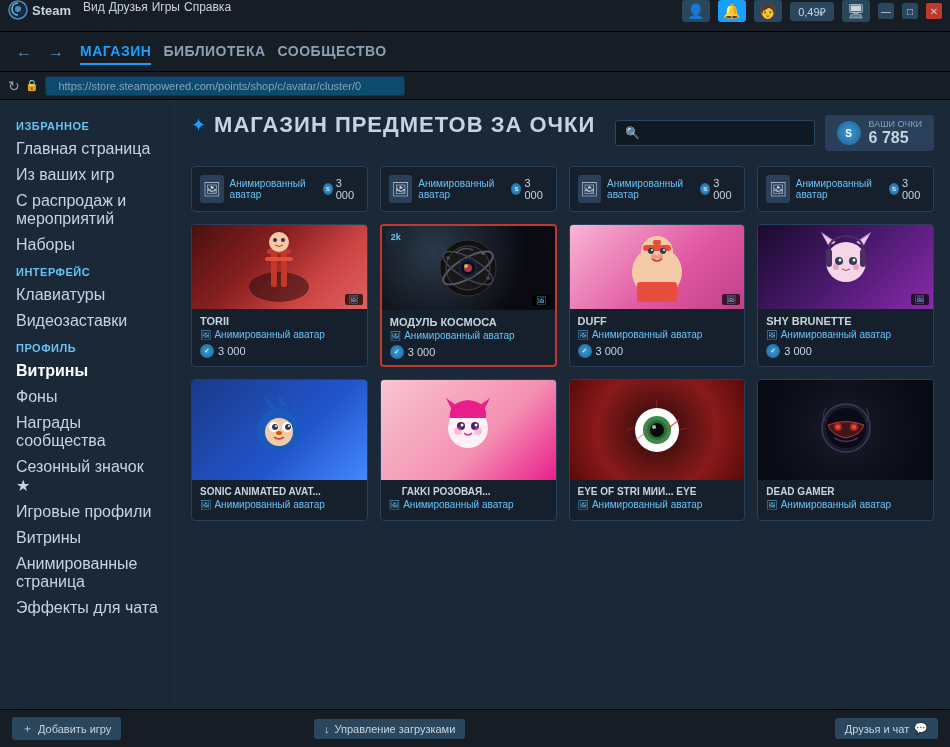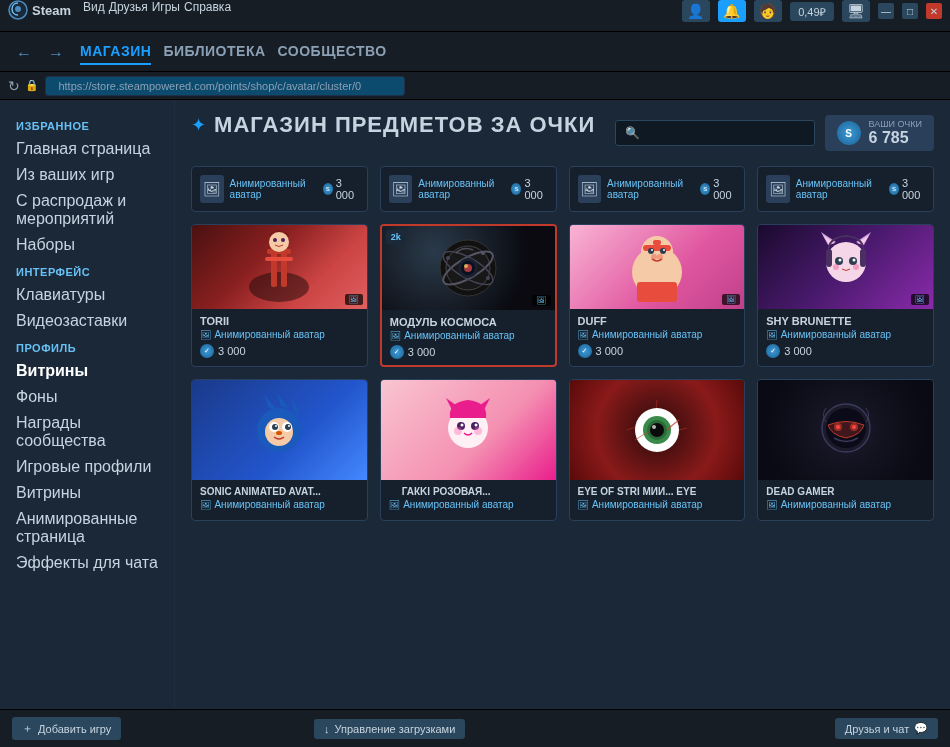--- a/index.html
+++ b/index.html
@@ -438,20 +438,21 @@
     <div class="sidebar-item">Наборы</div>
 
     <div class="sidebar-section-title">ИНТЕРФЕЙС</div>
     <div class="sidebar-item">Клавиатуры</div>
     <div class="sidebar-item">Видеозаставки</div>
 
     <div class="sidebar-section-title">ПРОФИЛЬ</div>
     <div class="sidebar-item active">Витрины</div>
     <div class="sidebar-item">Фоны</div>
     <div class="sidebar-item">Награды сообщества</div>
+    <div class="sidebar-item">Сезонный значок ★</div>
     <div class="sidebar-item">Игровые профили</div>
     <div class="sidebar-item">Витрины</div>
 
     <div class="sidebar-item">Анимированные страница</div>
     <div class="sidebar-item">Эффекты для чата</div>
   </div>
 
   <div class="content-area">
 
     <div style="display:flex; align-items:center; justify-content:space-between; margin-bottom:12px;">

